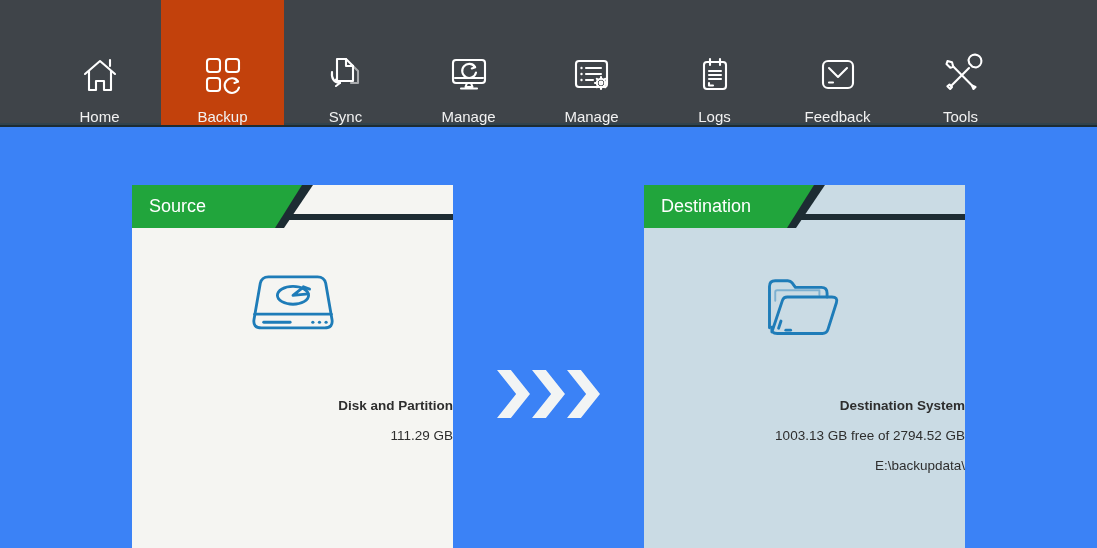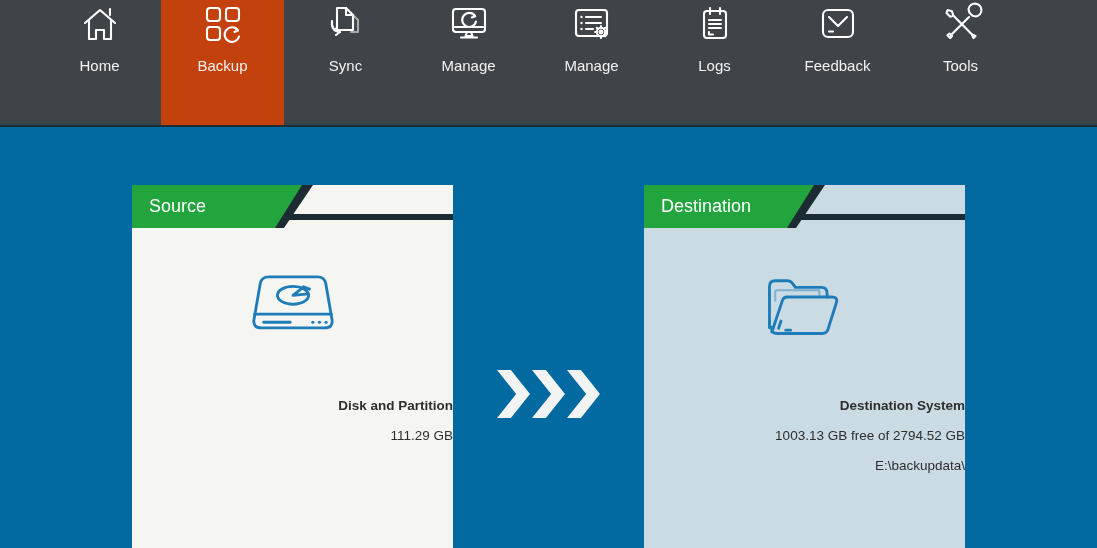--- a/index.html
+++ b/index.html
@@ -7,34 +7,34 @@
     font-family:"Liberation Sans", sans-serif; background:#1d2c33; }
 
   
   .nav {
     position:absolute; left:0; top:0; width:1097px; height:125px;
     background:#3f4449; display:flex; padding-left:38px;
     border-bottom:2px solid #31434d;
   }
   .nav-item {
     width:123px; height:125px; display:flex; flex-direction:column;
-    align-items:center; justify-content:flex-start; 
+    align-items:center; justify-content:flex-end; 
     cursor:pointer;
   }
   .nav-item.active { background:#c2410c; }
   .nav-icon { width:48px; height:48px; display:block; }
   .nav-icon svg { width:48px; height:48px; display:block; }
   .nav-icon svg * { stroke:#fff; stroke-width:2.1; fill:none;
     stroke-linecap:round; stroke-linejoin:round; }
   .nav-icon svg .fill { fill:#fff; stroke:none; }
   .nav-icon svg .dim { stroke-opacity:.55; }
   .nav-label { margin-top:9px; color:#f2f2f2; font-size:15px; }
 
   
-  .content { position:absolute; top:127px; left:0; right:0; bottom:0; background:#0369a1; }
+  .content { position:absolute; top:127px; left:0; right:0; bottom:0; background:#3b82f6; }
 
   .panel { position:absolute; top:58px; bottom:0; width:321px; }
   .panel-source { left:132px; background:#f5f5f2; }
   .panel-dest   { left:644px; background:#cadbe4; }
 
   .panel-header { position:relative; height:43px; }
   .header-rule { position:absolute; left:120px; right:0; top:29px; height:6px; background:#1d2c33; }
   .tag-dark {
     position:absolute; left:0; top:0; width:181px; height:43px; background:#1d2c33;
     clip-path:polygon(0 0, 100% 0, calc(100% - 29px) 100%, 0 100%);

